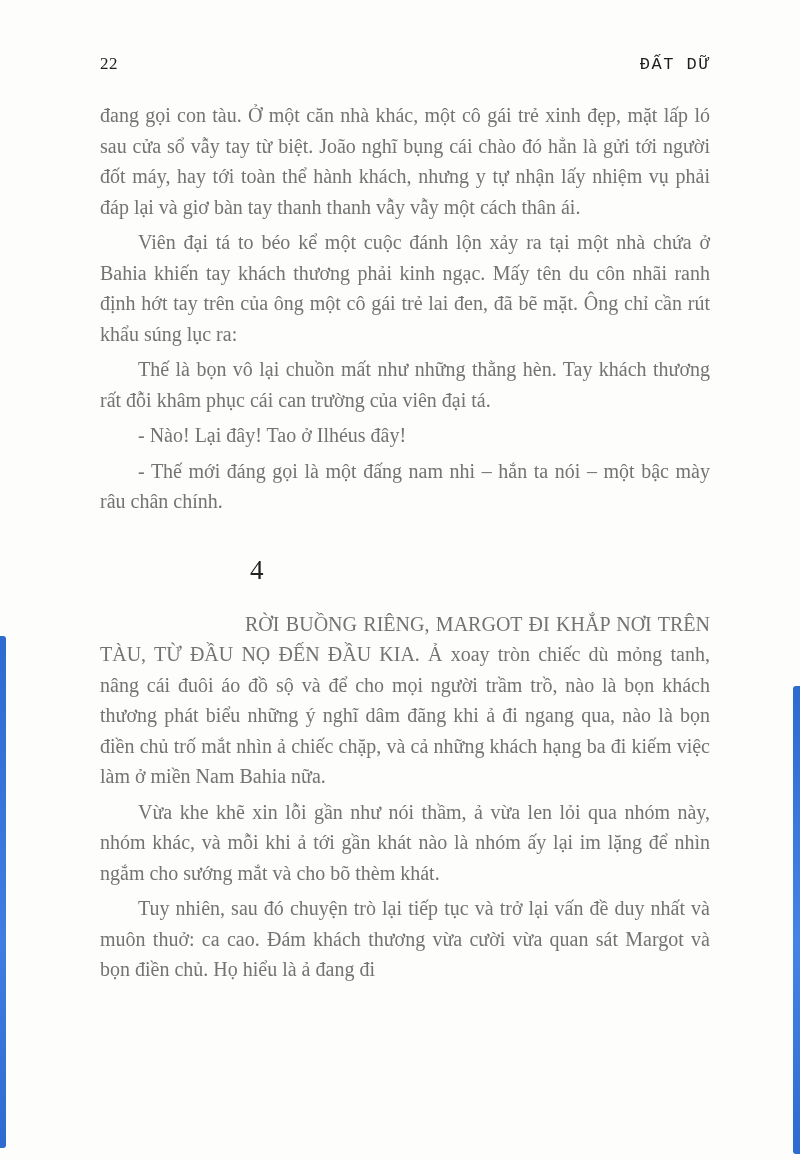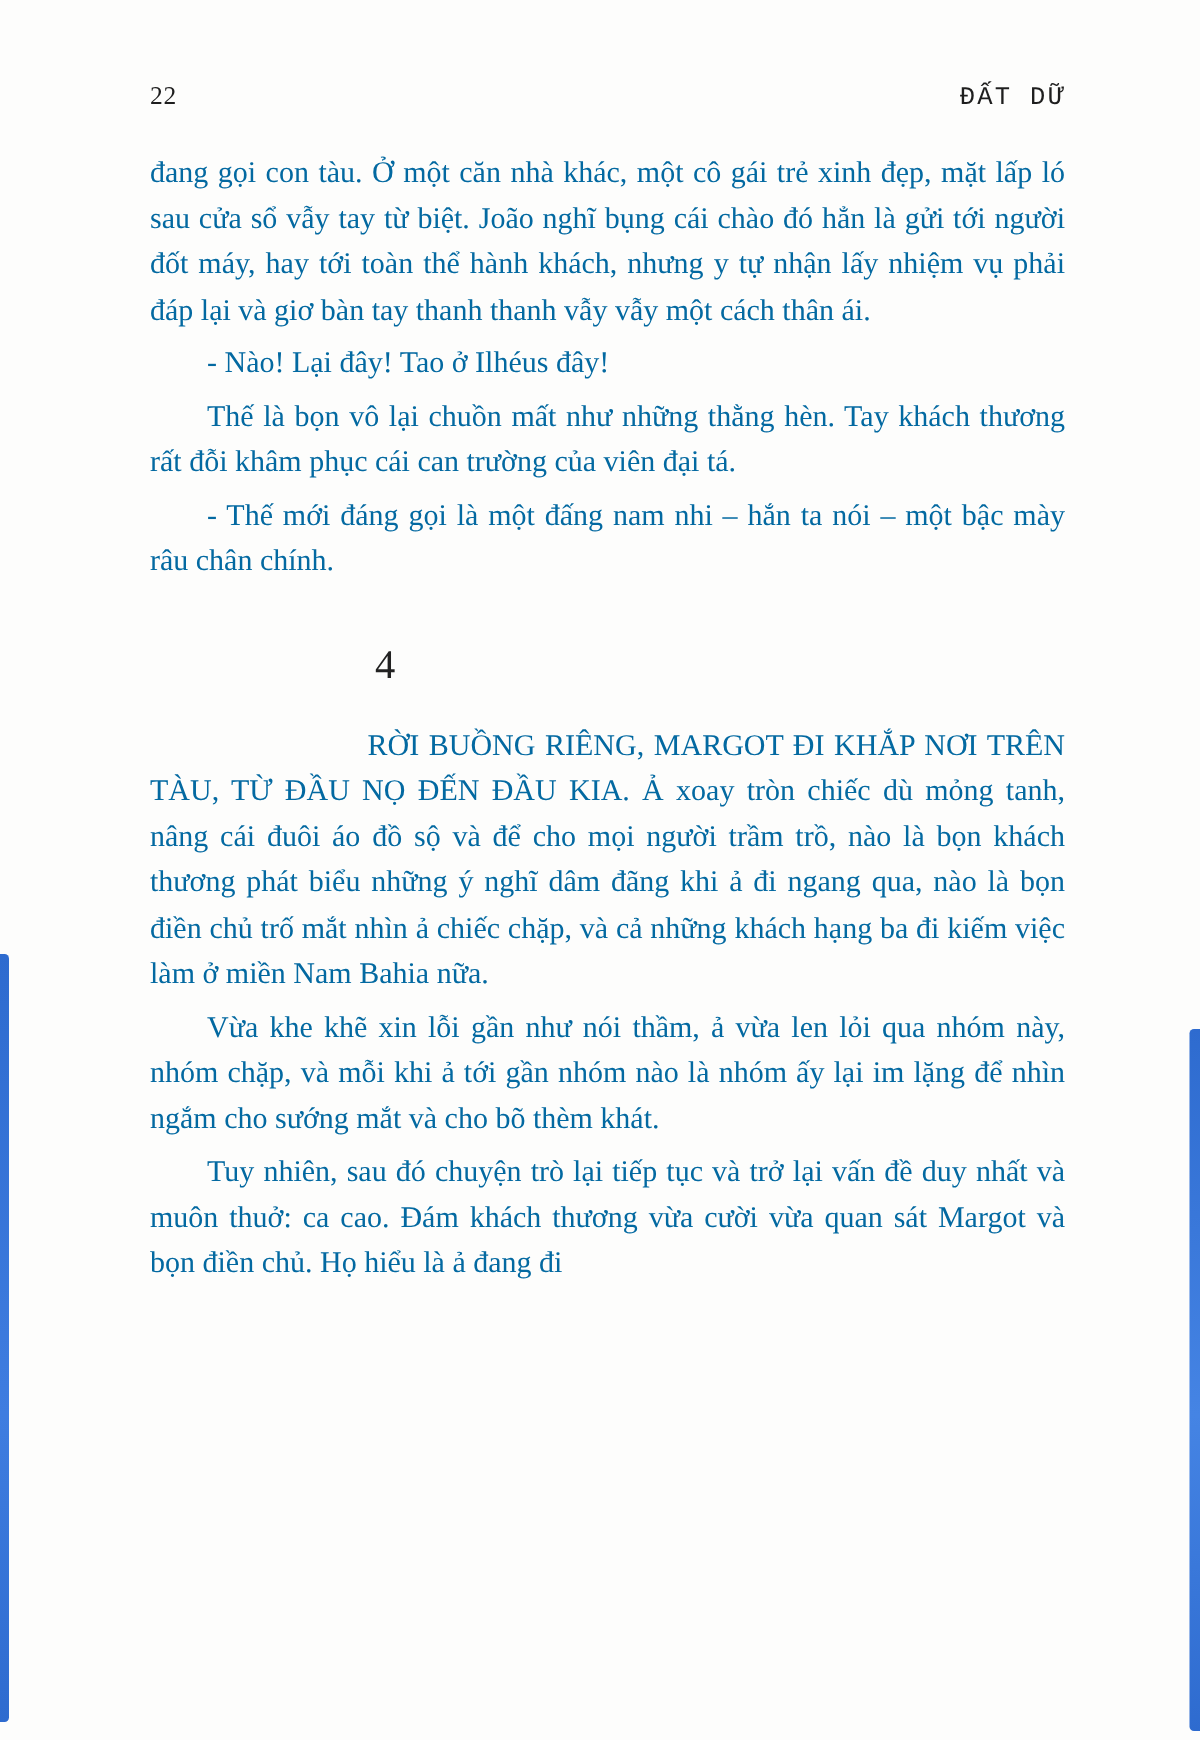--- a/index.html
+++ b/index.html
@@ -35,21 +35,21 @@
     top: 100px;
     left: 100px;
     right: 90px;
   }
   .para {
     font-size: 20px;
     line-height: 30.5px;
     text-align: justify;
     text-indent: 38px;
     margin-bottom: 5px;
-    color: #0369a1;
+    color: #737373;
   }
   .para.no-indent { text-indent: 0; }
   .chapter-number {
     font-size: 27px;
     line-height: 30px;
     padding-left: 150px;
     margin: 38px 0 24px 0;
     color: #222;
   }
   .para.opening { text-indent: 145px; }
@@ -80,32 +80,33 @@
 <div class="page">
 
   <header class="page-header">
     <span class="page-number">22</span>
     <span class="running-title">ĐẤT DỮ</span>
   </header>
 
   <main class="page-body">
 
     <p class="para no-indent">đang gọi con tàu. Ở một căn nhà khác, một cô gái trẻ xinh đẹp, mặt lấp ló sau cửa sổ vẫy tay từ biệt. João nghĩ bụng cái chào đó hẳn là gửi tới người đốt máy, hay tới toàn thể hành khách, nhưng y tự nhận lấy nhiệm vụ phải đáp lại và giơ bàn tay thanh thanh vẫy vẫy một cách thân ái.</p>
+    <p class="para">Viên đại tá to béo kể một cuộc đánh lộn xảy ra tại một nhà chứa ở Bahia khiến tay khách thương phải kinh ngạc. Mấy tên du côn nhãi ranh định hớt tay trên của ông một cô gái trẻ lai đen, đã bẽ mặt. Ông chỉ cần rút khẩu súng lục ra:</p>
+    <p class="para">Thế là bọn vô lại chuồn mất như những thằng hèn. Tay khách thương rất đỗi khâm phục cái can trường của viên đại tá.</p>
     <p class="para">- Nào! Lại đây! Tao ở Ilhéus đây!</p>
-    <p class="para">Thế là bọn vô lại chuồn mất như những thằng hèn. Tay khách thương rất đỗi khâm phục cái can trường của viên đại tá.</p>
     <p class="para">- Thế mới đáng gọi là một đấng nam nhi – hắn ta nói – một bậc mày râu chân chính.</p>
 
     <div class="chapter-number">4</div>
 
     <p class="para opening no-indent-override">
       <span>RỜI BUỒNG RIÊNG, MARGOT ĐI KHẮP NƠI TRÊN TÀU, TỪ ĐẦU NỌ ĐẾN ĐẦU KIA.</span>
       <span>Ả xoay tròn chiếc dù mỏng tanh, nâng cái đuôi áo đồ sộ và để cho mọi người trầm trồ, nào là bọn khách thương phát biểu những ý nghĩ dâm đãng khi ả đi ngang qua, nào là bọn điền chủ trố mắt nhìn ả chiếc chặp, và cả những khách hạng ba đi kiếm việc làm ở miền Nam Bahia nữa.</span>
     </p>
 
-    <p class="para">Vừa khe khẽ xin lỗi gần như nói thầm, ả vừa len lỏi qua nhóm này, nhóm chặp, và mỗi khi ả tới gần nhóm nào là nhóm ấy lại im lặng để nhìn ngắm cho sướng mắt và cho bõ thèm khát.</p>
+    <p class="para">Vừa khe khẽ xin lỗi gần như nói thầm, ả vừa len lỏi qua nhóm này, nhóm khác, và mỗi khi ả tới gần khát nào là nhóm ấy lại im lặng để nhìn ngắm cho sướng mắt và cho bõ thèm khát.</p>
     <p class="para">Tuy nhiên, sau đó chuyện trò lại tiếp tục và trở lại vấn đề duy nhất và muôn thuở: ca cao. Đám khách thương vừa cười vừa quan sát Margot và bọn điền chủ. Họ hiểu là ả đang đi</p>
 
   </main>
 
   <div class="edge edge-left"></div>
   <div class="edge edge-right"></div>
 
 </div>
 
 </body></html>

